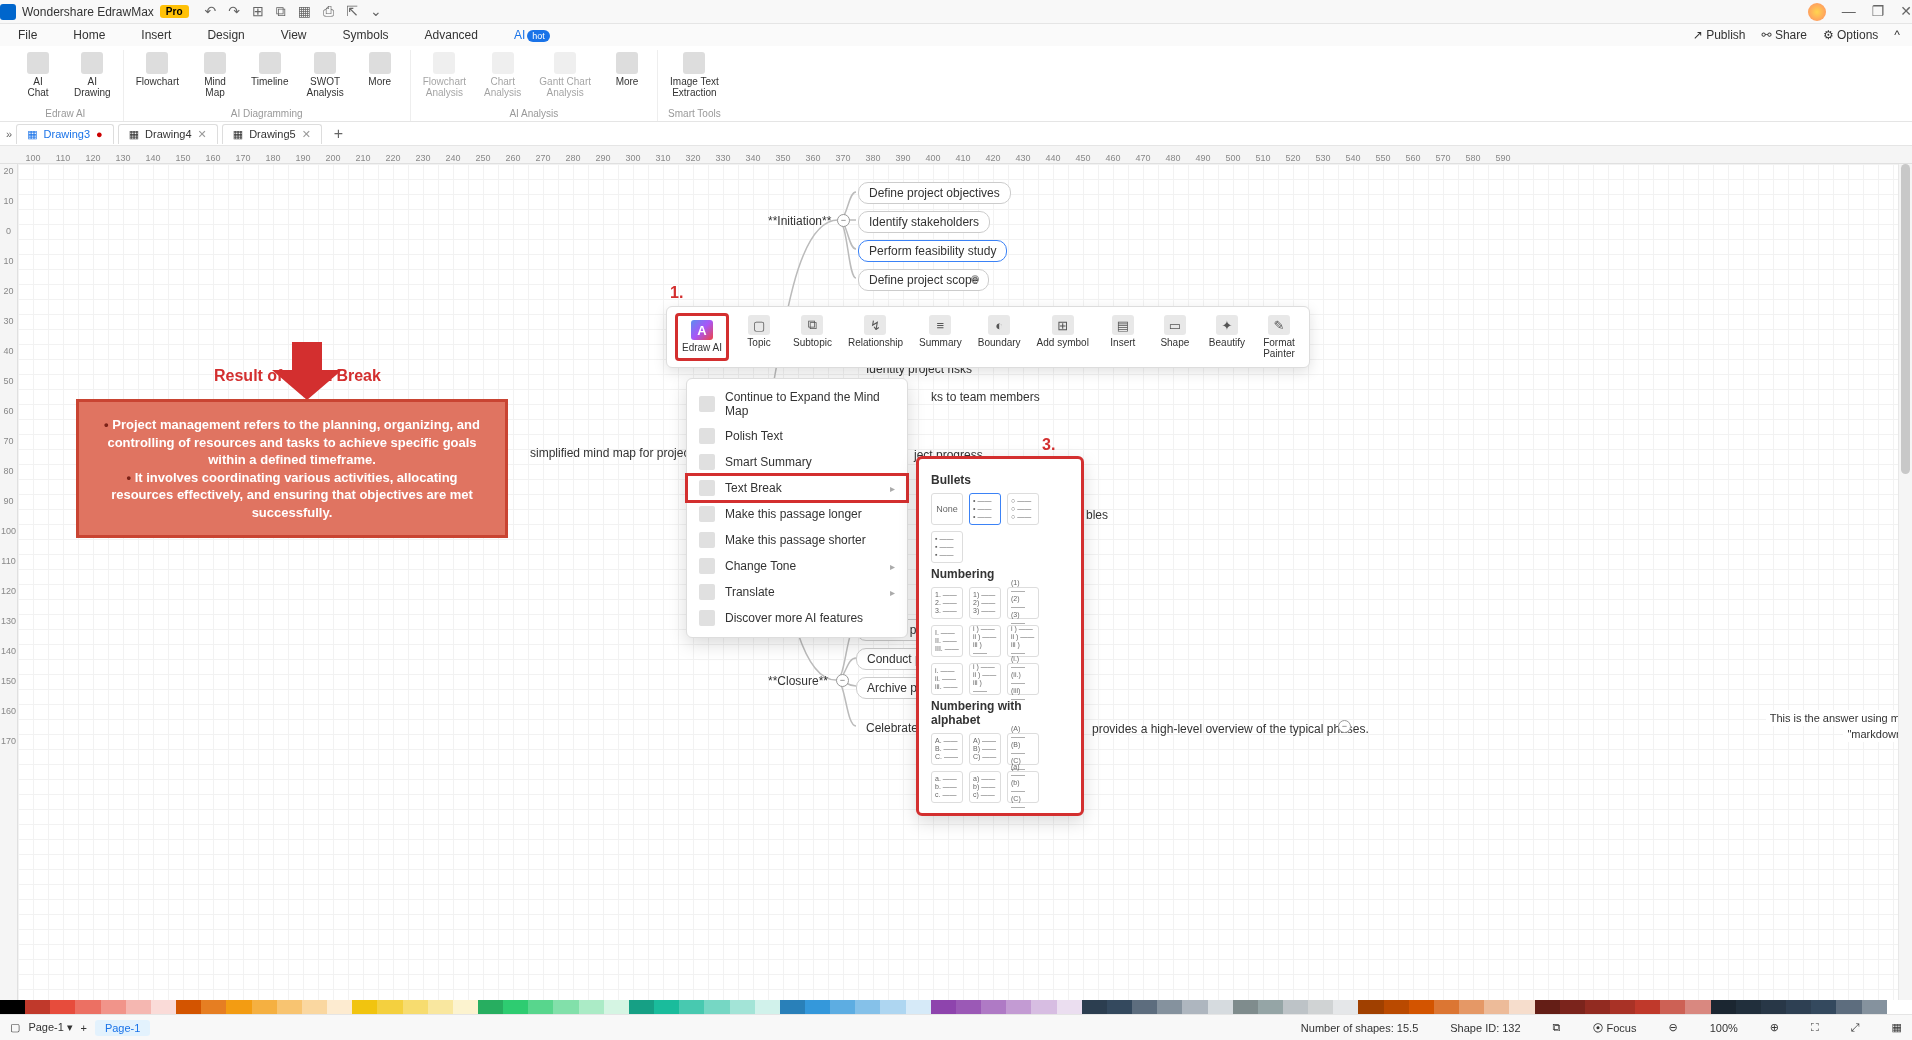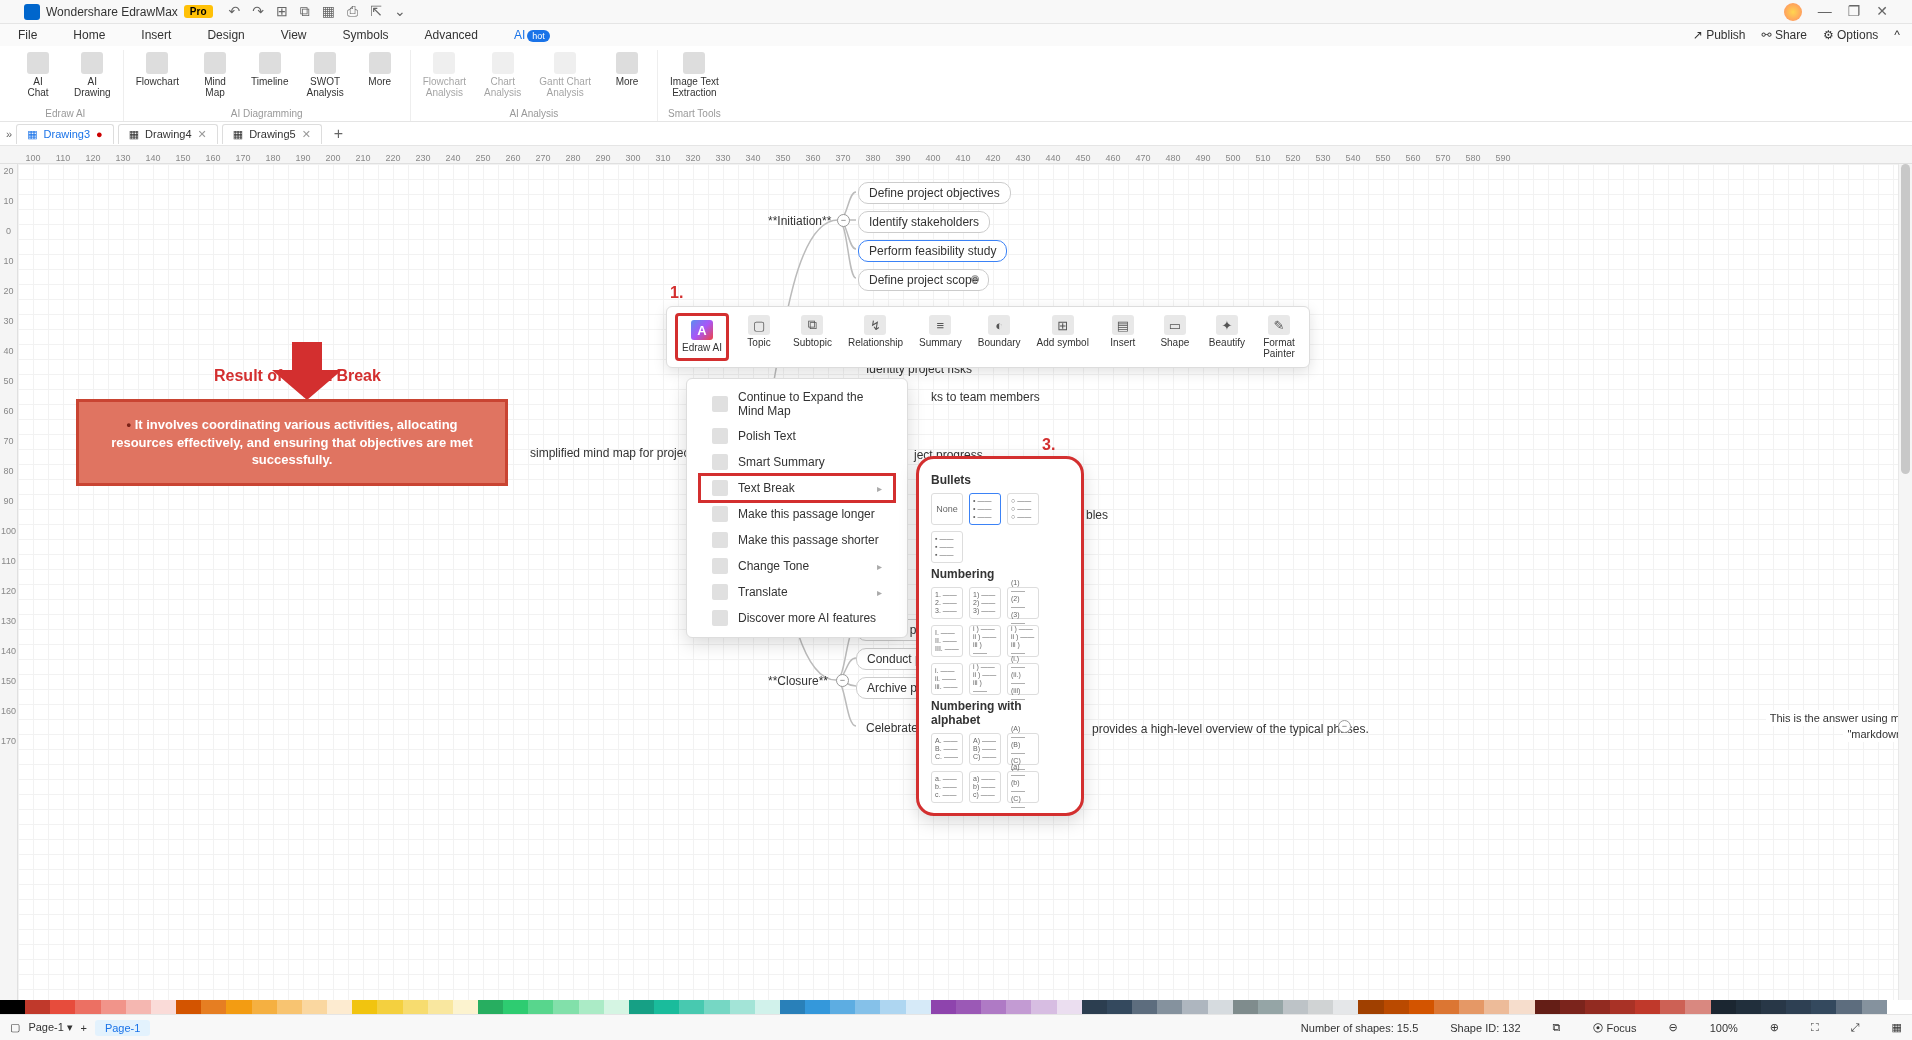--- a/index.html
+++ b/index.html
@@ -1,19 +1,19 @@
 <!DOCTYPE html>
 <html><head>
 <meta charset="utf-8">
 <style>
 * { margin: 0; padding: 0; box-sizing: border-box; font-family: -apple-system, "Segoe UI", Arial, sans-serif; }
 body { background: #fff; width: 1912px; height: 1040px; overflow: hidden; position: relative; font-size: 12px; color: #333; }
 
 
-.titlebar { height: 24px; background: #f8f8f8; display: flex; align-items: center; padding: 0 24px; border-bottom: 1px solid #e5e5e5; }
+.titlebar { height: 24px; background: #f8f8f8; display: flex; align-items: center; padding: 0 0; border-bottom: 1px solid #e5e5e5; }
 .titlebar .logo { width: 16px; height: 16px; background: #0066cc; border-radius: 3px; margin-right: 6px; }
 .titlebar .pro { background: #ffc107; color: #000; font-size: 10px; padding: 1px 6px; border-radius: 3px; margin-left: 6px; font-weight: bold; }
 .titlebar .qat { display: flex; gap: 12px; margin-left: 16px; }
 .titlebar .qat span { cursor: pointer; font-size: 14px; color: #666; }
 .titlebar .winctrl { margin-left: auto; display: flex; gap: 16px; font-size: 14px; color: #666; }
 
 
 .menubar { height: 22px; display: flex; align-items: center; padding: 0 12px; gap: 24px; background: #fafafa; font-size: 12px; }
 .menubar .tab { cursor: pointer; padding: 2px 6px; }
 .menubar .tab.active { color: #1a73e8; font-weight: 500; }
@@ -69,28 +69,28 @@
 .ftbtn { display: flex; flex-direction: column; align-items: center; cursor: pointer; padding: 2px 4px; min-width: 44px; }
 .ftbtn .ico { width: 22px; height: 20px; background: #e8e8e8; border-radius: 3px; margin-bottom: 2px; display: flex; align-items: center; justify-content: center; font-size: 13px; color: #555; }
 .ftbtn .lbl { font-size: 10px; text-align: center; line-height: 1.1; }
 .ftbtn.highlighted { border: 3px solid #d32f2f; border-radius: 4px; padding: 4px; }
 .ftbtn.highlighted .ico {
   background: linear-gradient(135deg,#5b8def 0%, #a855f7 50%, #ef4444 100%);
   color: #fff; font-weight: bold;
 }
 
 
-.aimenu { position: absolute; background: #fff; border: 1px solid #ddd; border-radius: 6px; box-shadow: 0 6px 18px rgba(0,0,0,.15); width: 222px; padding: 6px 13px; }
+.aimenu { position: absolute; background: #fff; border: 1px solid #ddd; border-radius: 6px; box-shadow: 0 6px 18px rgba(0,0,0,.15); width: 222px; padding: 6px 0; }
 .aimenu .item { display: flex; align-items: center; padding: 5px 12px; font-size: 12px; cursor: pointer; gap: 10px; }
 .aimenu .item .mico { width: 16px; height: 16px; background: #e0e0e0; border-radius: 2px; flex: 0 0 16px; }
 .aimenu .item .arrow { margin-left: auto; color: #aaa; font-size: 10px; }
 .aimenu .item.highlighted { outline: 3px solid #d32f2f; outline-offset: -1px; }
 
 
-.submenu { position: absolute; background: #fff; border: 3px solid #d32f2f; border-radius: 18px; box-shadow: 0 6px 18px rgba(0,0,0,.15); width: 168px; padding: 10px 12px; }
+.submenu { position: absolute; background: #fff; border: 3px solid #d32f2f; border-radius: 6px; box-shadow: 0 6px 18px rgba(0,0,0,.15); width: 168px; padding: 10px 12px; }
 .submenu h4 { font-size: 12px; font-weight: 600; margin: 4px 0 6px; }
 .optgrid { display: flex; flex-wrap: wrap; gap: 6px; }
 .opt { width: 32px; height: 32px; border: 1px solid #ddd; border-radius: 3px; font-size: 7px; line-height: 1.15; padding: 3px; color: #666; cursor: pointer; display: flex; flex-direction: column; justify-content: center; }
 .opt.sel { border: 1.5px solid #3b82f6; }
 .opt.none { font-size: 9px; align-items: center; justify-content: center; }
 
 
 .annot { position: absolute; color: #d32f2f; font-weight: bold; font-size: 16px; }
 
 
@@ -319,20 +319,21 @@
     <span>170</span>
   </div>
 
 <div class="canvas">
 
   <div class="result-label" style="left:196px; top:164px;margin-top:39px;">Result of a Text Break</div>
   <svg style="position:absolute; left:254px; top:178px;" width="70" height="58">
     <path d="M20 0 L50 0 L50 28 L70 28 L35 58 L0 28 L20 28 Z" fill="#d32f2f"></path>
   </svg>
   <div class="result-box" style="left:58px; top:235px; width:432px;">
+    <div class="bullet">Project management refers to the planning, organizing, and controlling of resources and tasks to achieve specific goals within a defined timeframe.</div>
     <div class="bullet">It involves coordinating various activities, allocating resources effectively, and ensuring that objectives are met successfully.</div>
   </div>
 
   <svg style="position:absolute; left:0; top:0;" width="1480" height="640">
     <g stroke="#bbb" stroke-width="1.5" fill="none">
       <path d="M732 288 C760 288 760 56 820 56"></path>
       <path d="M820 56 C830 56 830 28 838 28"></path>
       <path d="M820 56 C830 56 830 56 838 56"></path>
       <path d="M820 56 C830 56 830 85 838 85"></path>
       <path d="M820 56 C830 56 830 114 838 114"></path>

